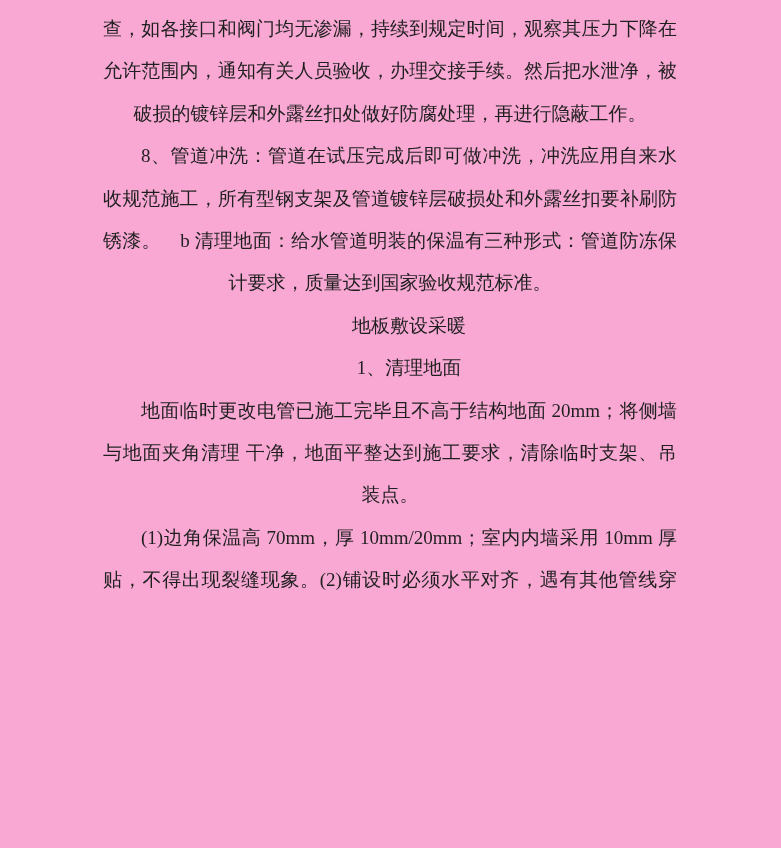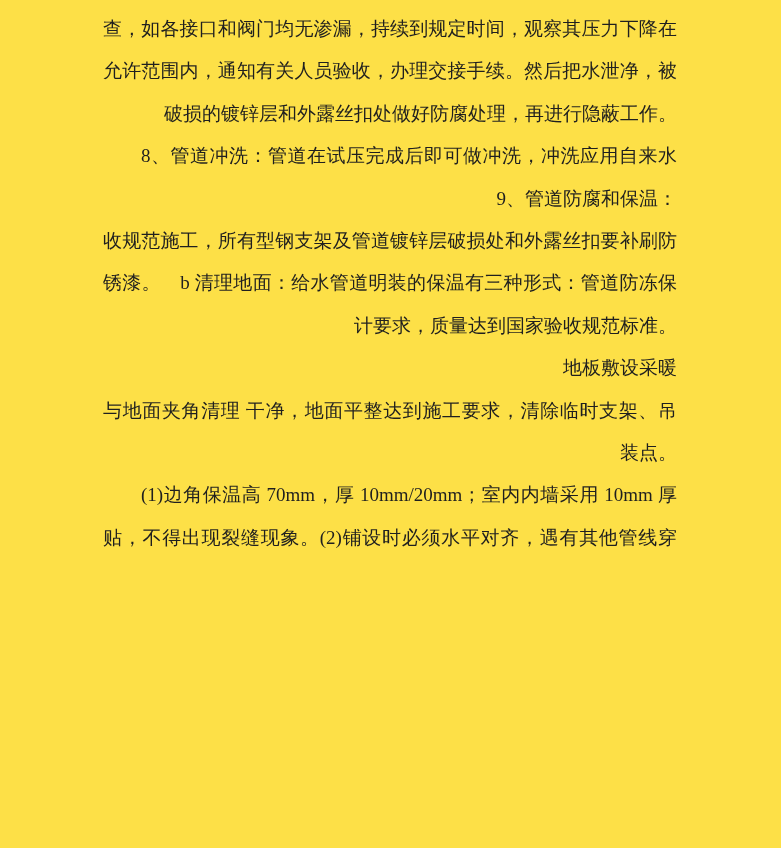--- a/index.html
+++ b/index.html
@@ -9,27 +9,27 @@
     background: #fdfdfd;
     overflow: hidden;
     font-family: "Liberation Serif", "DejaVu Serif", serif;
     color: #1f1f1f;
   }
   .page {
     box-sizing: border-box;
     width: 781px;
     height: 848px;
     padding: 8px 104px 0 103px;
-    background: #fde047;
+    background: #f9a8d4;
   }
   .para { margin: 0; }
   .line {
     font-size: 19px;
     line-height: 42.4px;
-    text-align: right;
+    text-align: center;
     word-break: break-all;
     overflow: hidden;
     height: 42.4px;
   }
   .line.just {
     text-align: justify;
     text-align-last: justify;
     text-justify: inter-character;
   }
   .line.ind { text-indent: 2em; }
@@ -41,31 +41,32 @@
   <div id="doc-body">
       <div class="para">
         <div class="line just">查，如各接口和阀门均无渗漏，持续到规定时间，观察其压力下降在</div>
         <div class="line just">允许范围内，通知有关人员验收，办理交接手续。然后把水泄净，被</div>
         <div class="line">破损的镀锌层和外露丝扣处做好防腐处理，再进行隐蔽工作。</div>
       </div>
       <div class="para">
         <div class="line just ind">8、管道冲洗：管道在试压完成后即可做冲洗，冲洗应用自来水</div>
       </div>
       <div class="para">
-        <div class="line ind">9、管道防腐和保温：</div>
-      </div>
-      <div class="para">
         <div class="line just">收规范施工，所有型钢支架及管道镀锌层破损处和外露丝扣要补刷防</div>
         <div class="line just">锈漆。　b 清理地面：给水管道明装的保温有三种形式：管道防冻保</div>
         <div class="line">计要求，质量达到国家验收规范标准。</div>
       </div>
       <div class="para">
         <div class="line ind">地板敷设采暖</div>
       </div>
       <div class="para">
+        <div class="line ind">1、清理地面</div>
+      </div>
+      <div class="para">
+        <div class="line just ind">地面临时更改电管已施工完毕且不高于结构地面 20mm；将侧墙</div>
         <div class="line just">与地面夹角清理 干净，地面平整达到施工要求，清除临时支架、吊</div>
         <div class="line">装点。</div>
       </div>
       <div class="para">
         <div class="line just ind">(1)边角保温高 70mm，厚 10mm/20mm；室内内墙采用 10mm 厚边角</div>
         <div class="line just">贴，不得出现裂缝现象。(2)铺设时必须水平对齐，遇有其他管线穿</div>
       </div>
     </div>
 </div>
 

